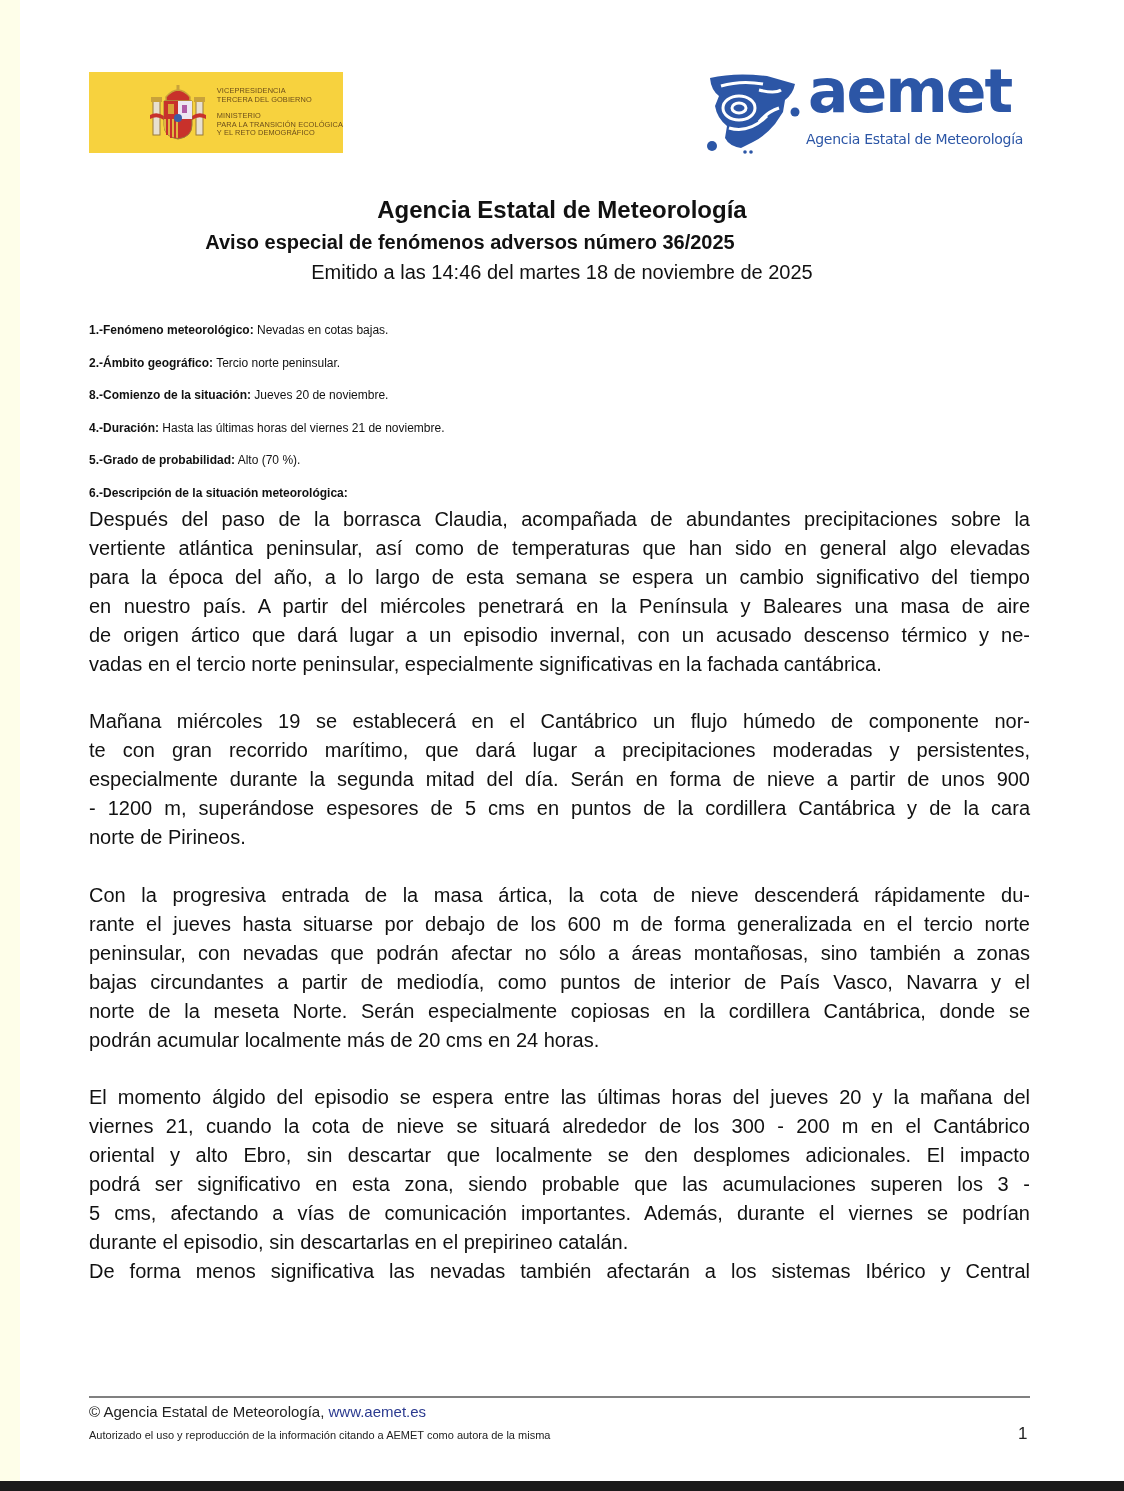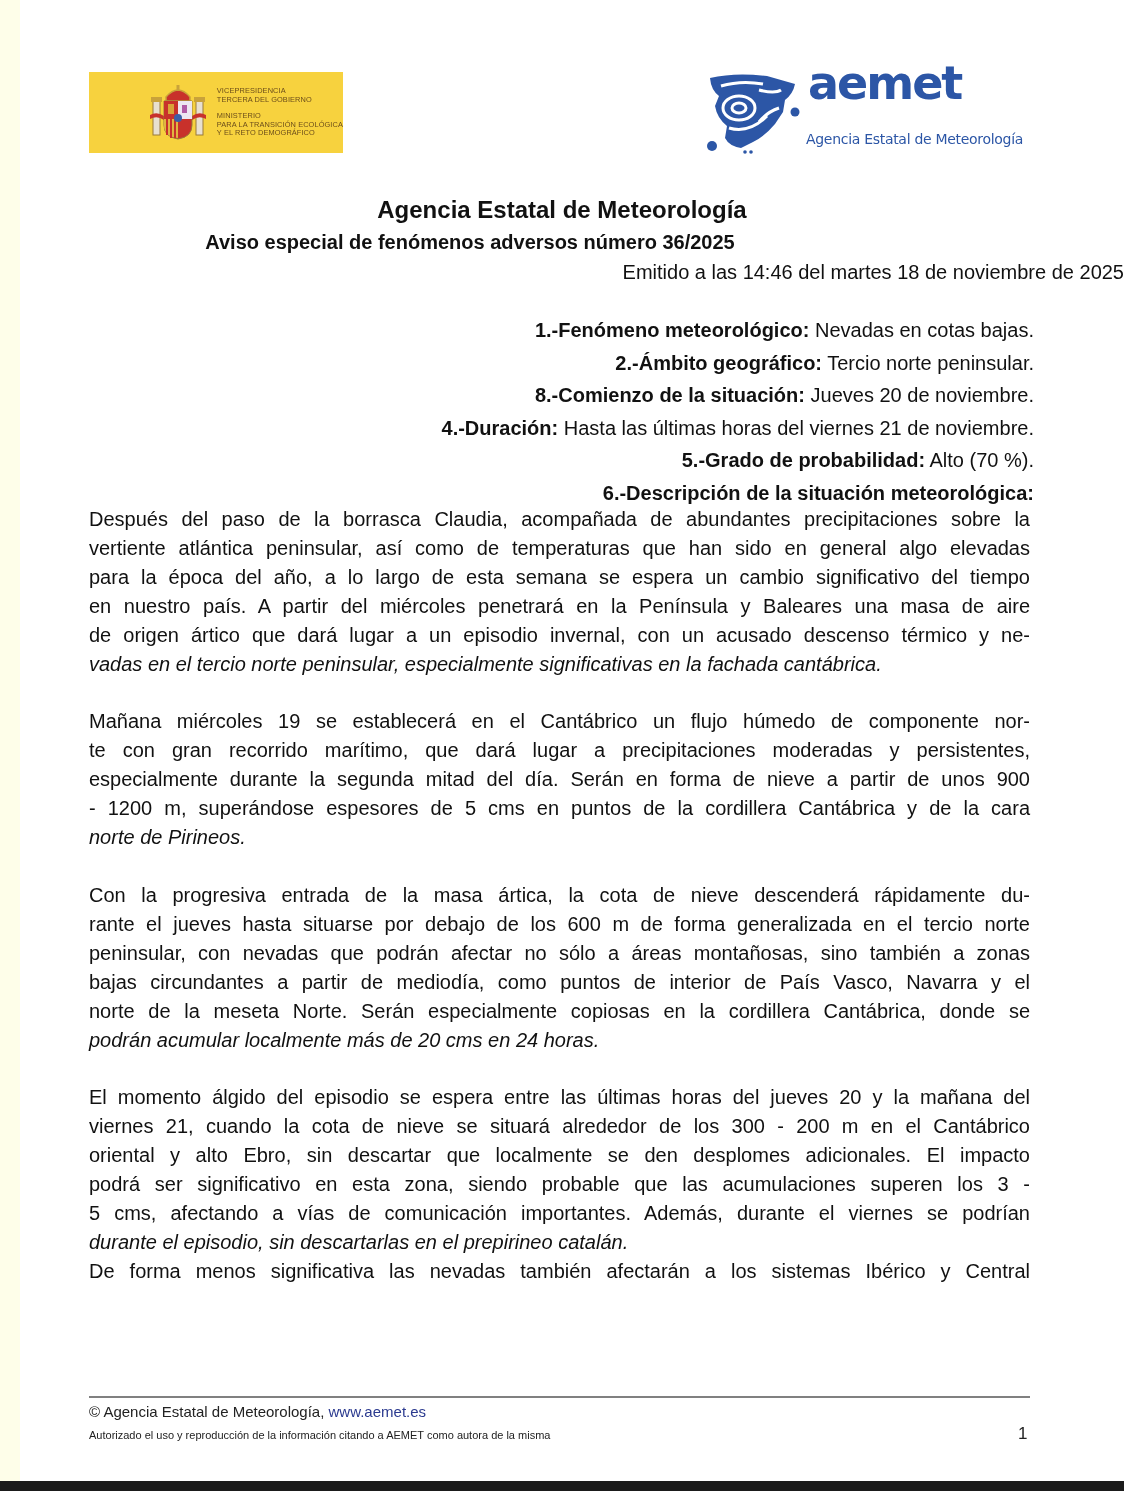--- a/index.html
+++ b/index.html
@@ -33,55 +33,55 @@
   }
   .ministry-text .gap { height: 8px; }
 
   
   .aemet-logo {
     position: absolute; left: 705px; top: 70px; width: 330px; height: 85px;
   }
   .aemet-map { position: absolute; left: 0; top: 2px; width: 100px; height: 82px; }
   .aemet-word {
     position: absolute; left: 103px; top: -14px;
-    font-size: 46px; font-weight: bold; color: #2c56a6; letter-spacing: -2px;
+    font-size: 60px; font-weight: bold; color: #2c56a6; letter-spacing: -2px;
     font-family: "DejaVu Sans", sans-serif;
   }
   .aemet-sub {
     position: absolute; left: 101px; top: 61px;
     font-size: 14px; color: #2c56a6; white-space: nowrap;
     font-family: "DejaVu Sans", sans-serif; letter-spacing: -0.3px;
   }
 
   
   .title {
     position: absolute; left: 0; width: 1124px; text-align: center;
     top: 196px; font-size: 24px; font-weight: bold; color: #111;
   }
   .subtitle {
     position: absolute; left: 0; width: 940px; text-align: center;
     top: 231px; font-size: 20px; font-weight: bold; color: #111;
   }
   .issued {
-    position: absolute; left: 0; width: 1124px; text-align: right;
+    position: absolute; left: 0; width: 1124px; text-align: center;
     top: 261px; font-size: 20px; color: #111;
   }
 
   
   .items { position: absolute; left: 89px; top: 314px; width: 945px; }
-  .item { font-size: 20px; line-height: 32.6px; height: 32.6px; white-space: nowrap; text-align: right; }
+  .item { font-size: 12px; line-height: 32.6px; height: 32.6px; white-space: nowrap; }
   .item b { font-weight: bold; }
 
   .desc { position: absolute; left: 89px; width: 941px; font-size: 20px; line-height: 29px; text-align: justify; }
   .p1 { top: 505px; }
   .p2 { top: 707px; }
   .p3 { top: 881px; }
   .p4 { top: 1083px; }
   .desc .line { display: block; text-align: justify; text-align-last: justify; height: 29px; white-space: nowrap; }
-  .desc .line.last { text-align-last: left; font-style: italic; }
+  .desc .line.last { text-align-last: left; }
 
   
   .footer-rule {
     position: absolute; left: 89px; top: 1396px; width: 941px; height: 2px; background: #808080;
   }
   .footer-copy {
     position: absolute; left: 89px; top: 1403px; font-size: 15px; color: #222;
   }
   .footer-copy a { color: #2b3a8f; text-decoration: none; }
   .footer-note {

